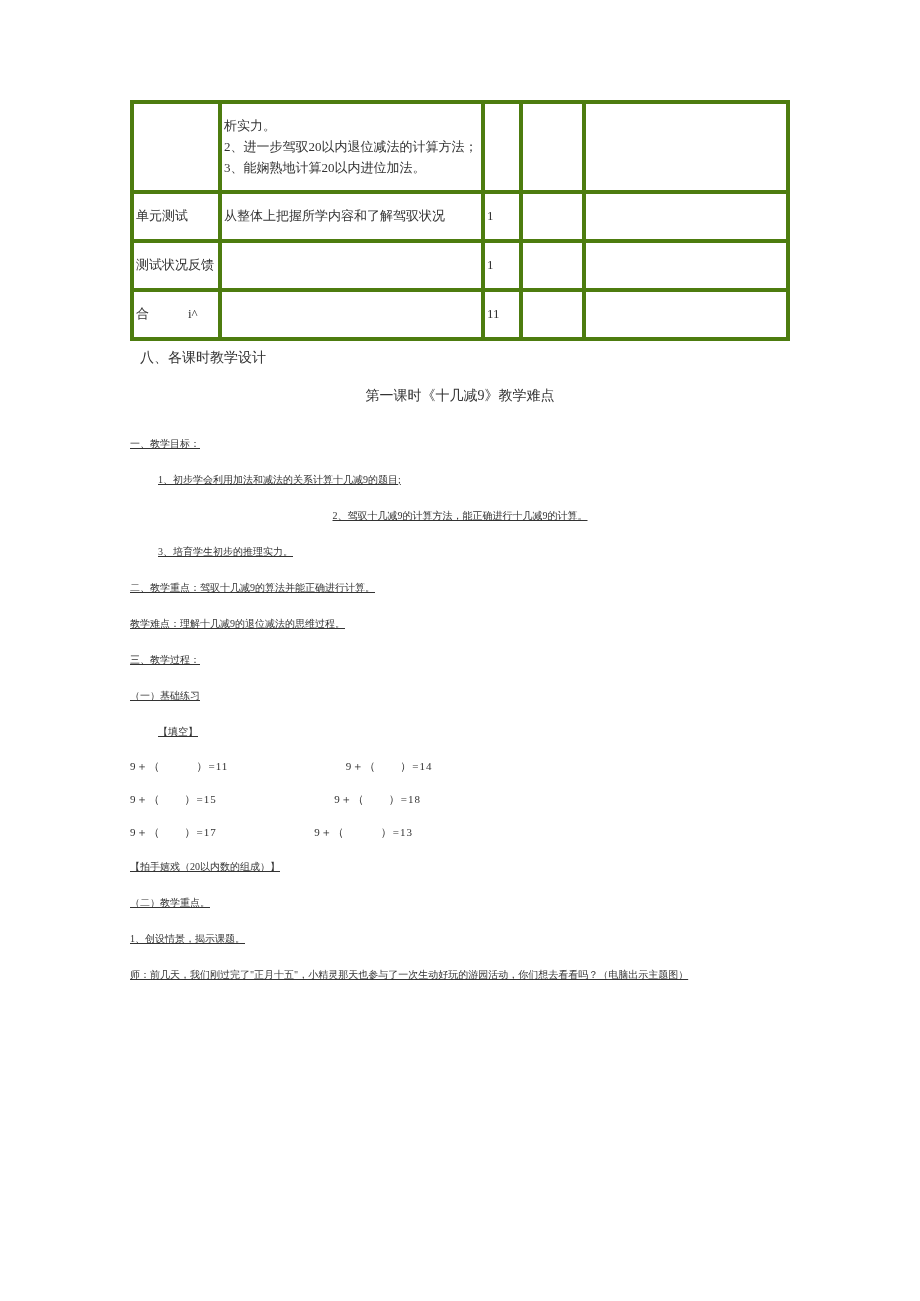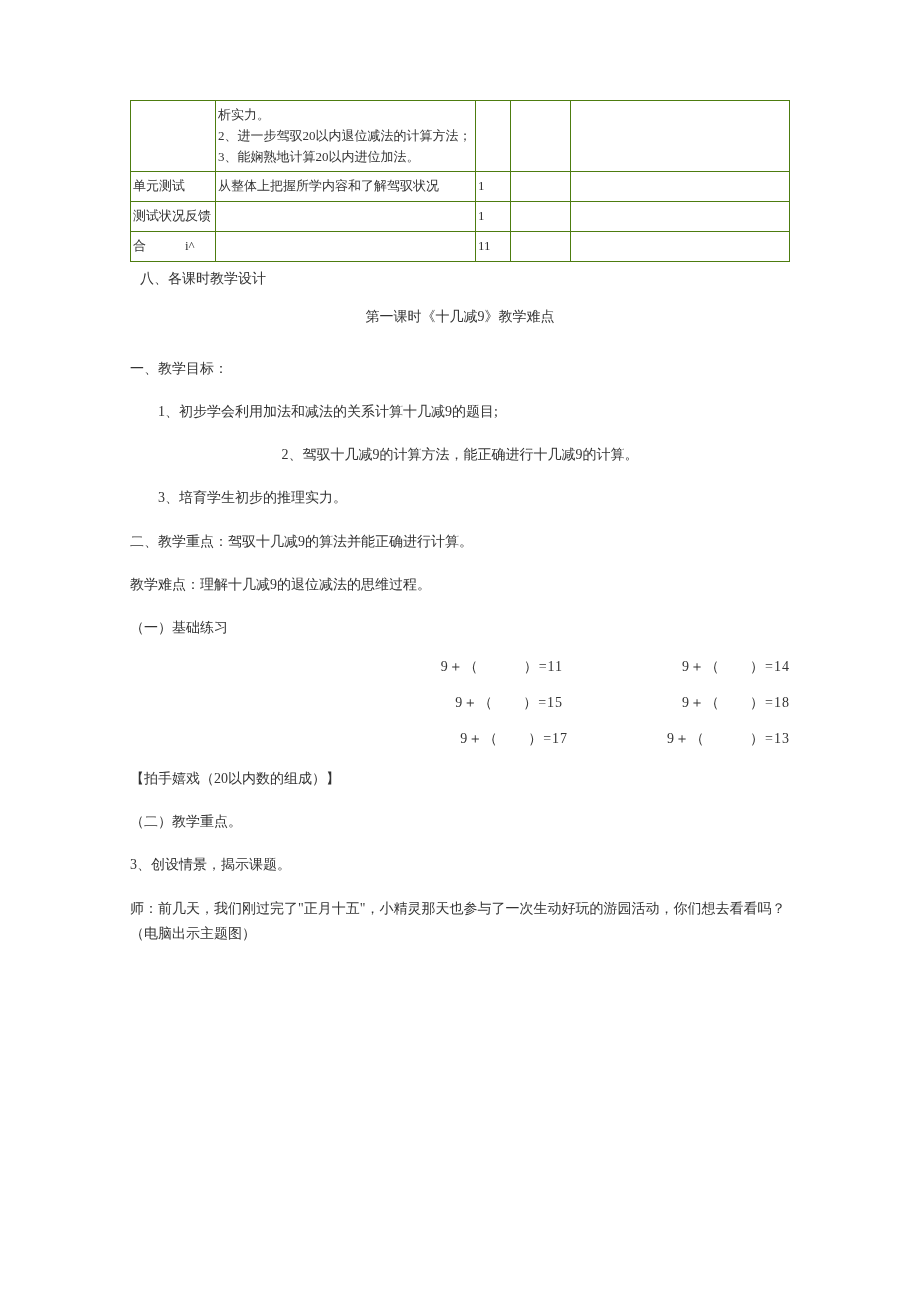--- a/index.html
+++ b/index.html
@@ -13,22 +13,22 @@
     }
     .page {
       padding: 100px 130px 60px 130px;
     }
     table {
       border-collapse: collapse;
       width: 100%;
       margin-bottom: 8px;
     }
     table td {
-      border: 1px solid #4d7c0f;
-      padding: 4px 2px;
+      border: 4px solid #4d7c0f;
+      padding: 12px 2px;
       vertical-align: middle;
       font-size: 13px;
       line-height: 1.6;
     }
     .col1 { width: 80px; }
     .col2 { width: 255px; }
     .col3 { width: 30px; }
     .col4 { width: 55px; }
     .col5 { width: auto; }
     .section-heading {
@@ -36,34 +36,34 @@
       font-size: 14px;
     }
     .centered-title {
       text-align: center;
       margin: 20px 0 30px 0;
       font-size: 14px;
     }
     .para {
       margin: 18px 0;
       line-height: 1.8;
-      font-size: 14px;
+      font-size: 10px;
+      text-decoration: underline;
     }
     .indent1 {
       padding-left: 28px;
     }
     .indent2 {
       padding-left: 0px;
       text-align: center;
     }
     .equation-row {
       margin: 18px 0;
-      font-size: 14px;
+      font-size: 11px;
       letter-spacing: 1px;
-      text-align: right;
     }
     .equation-row span.eq {
       display: inline-block;
     }
     .eq-gap {
       display: inline-block;
       width: 110px;
     }
   </style>
 </head>
@@ -115,23 +115,25 @@
   <div class="para indent1">1、初步学会利用加法和减法的关系计算十几减9的题目;</div>
 
   <div class="para indent2">2、驾驭十几减9的计算方法，能正确进行十几减9的计算。</div>
 
   <div class="para indent1">3、培育学生初步的推理实力。</div>
 
   <div class="para">二、教学重点：驾驭十几减9的算法并能正确进行计算。</div>
 
   <div class="para">教学难点：理解十几减9的退位减法的思维过程。</div>
 
+  <div class="para">三、教学过程：</div>
 
   <div class="para">（一）基础练习</div>
 
+  <div class="para indent1">【填空】</div>
 
   <div class="equation-row">
     <span class="eq">9＋（　　　）=11</span>
     <span class="eq-gap"></span>
     <span class="eq">9＋（　　）=14</span>
   </div>
 
   <div class="equation-row">
     <span class="eq">9＋（　　）=15</span>
     <span class="eq-gap"></span>
@@ -141,17 +143,17 @@
   <div class="equation-row">
     <span class="eq">9＋（　　）=17</span>
     <span class="eq-gap" style="width:90px;"></span>
     <span class="eq">9＋（　　　）=13</span>
   </div>
 
   <div class="para">【拍手嬉戏（20以内数的组成）】</div>
 
   <div class="para">（二）教学重点。</div>
 
-  <div class="para">3、创设情景，揭示课题。</div>
+  <div class="para">1、创设情景，揭示课题。</div>
 
   <div class="para">师：前几天，我们刚过完了"正月十五"，小精灵那天也参与了一次生动好玩的游园活动，你们想去看看吗？（电脑出示主题图）</div>
 
 </div>
 
 </body></html>

